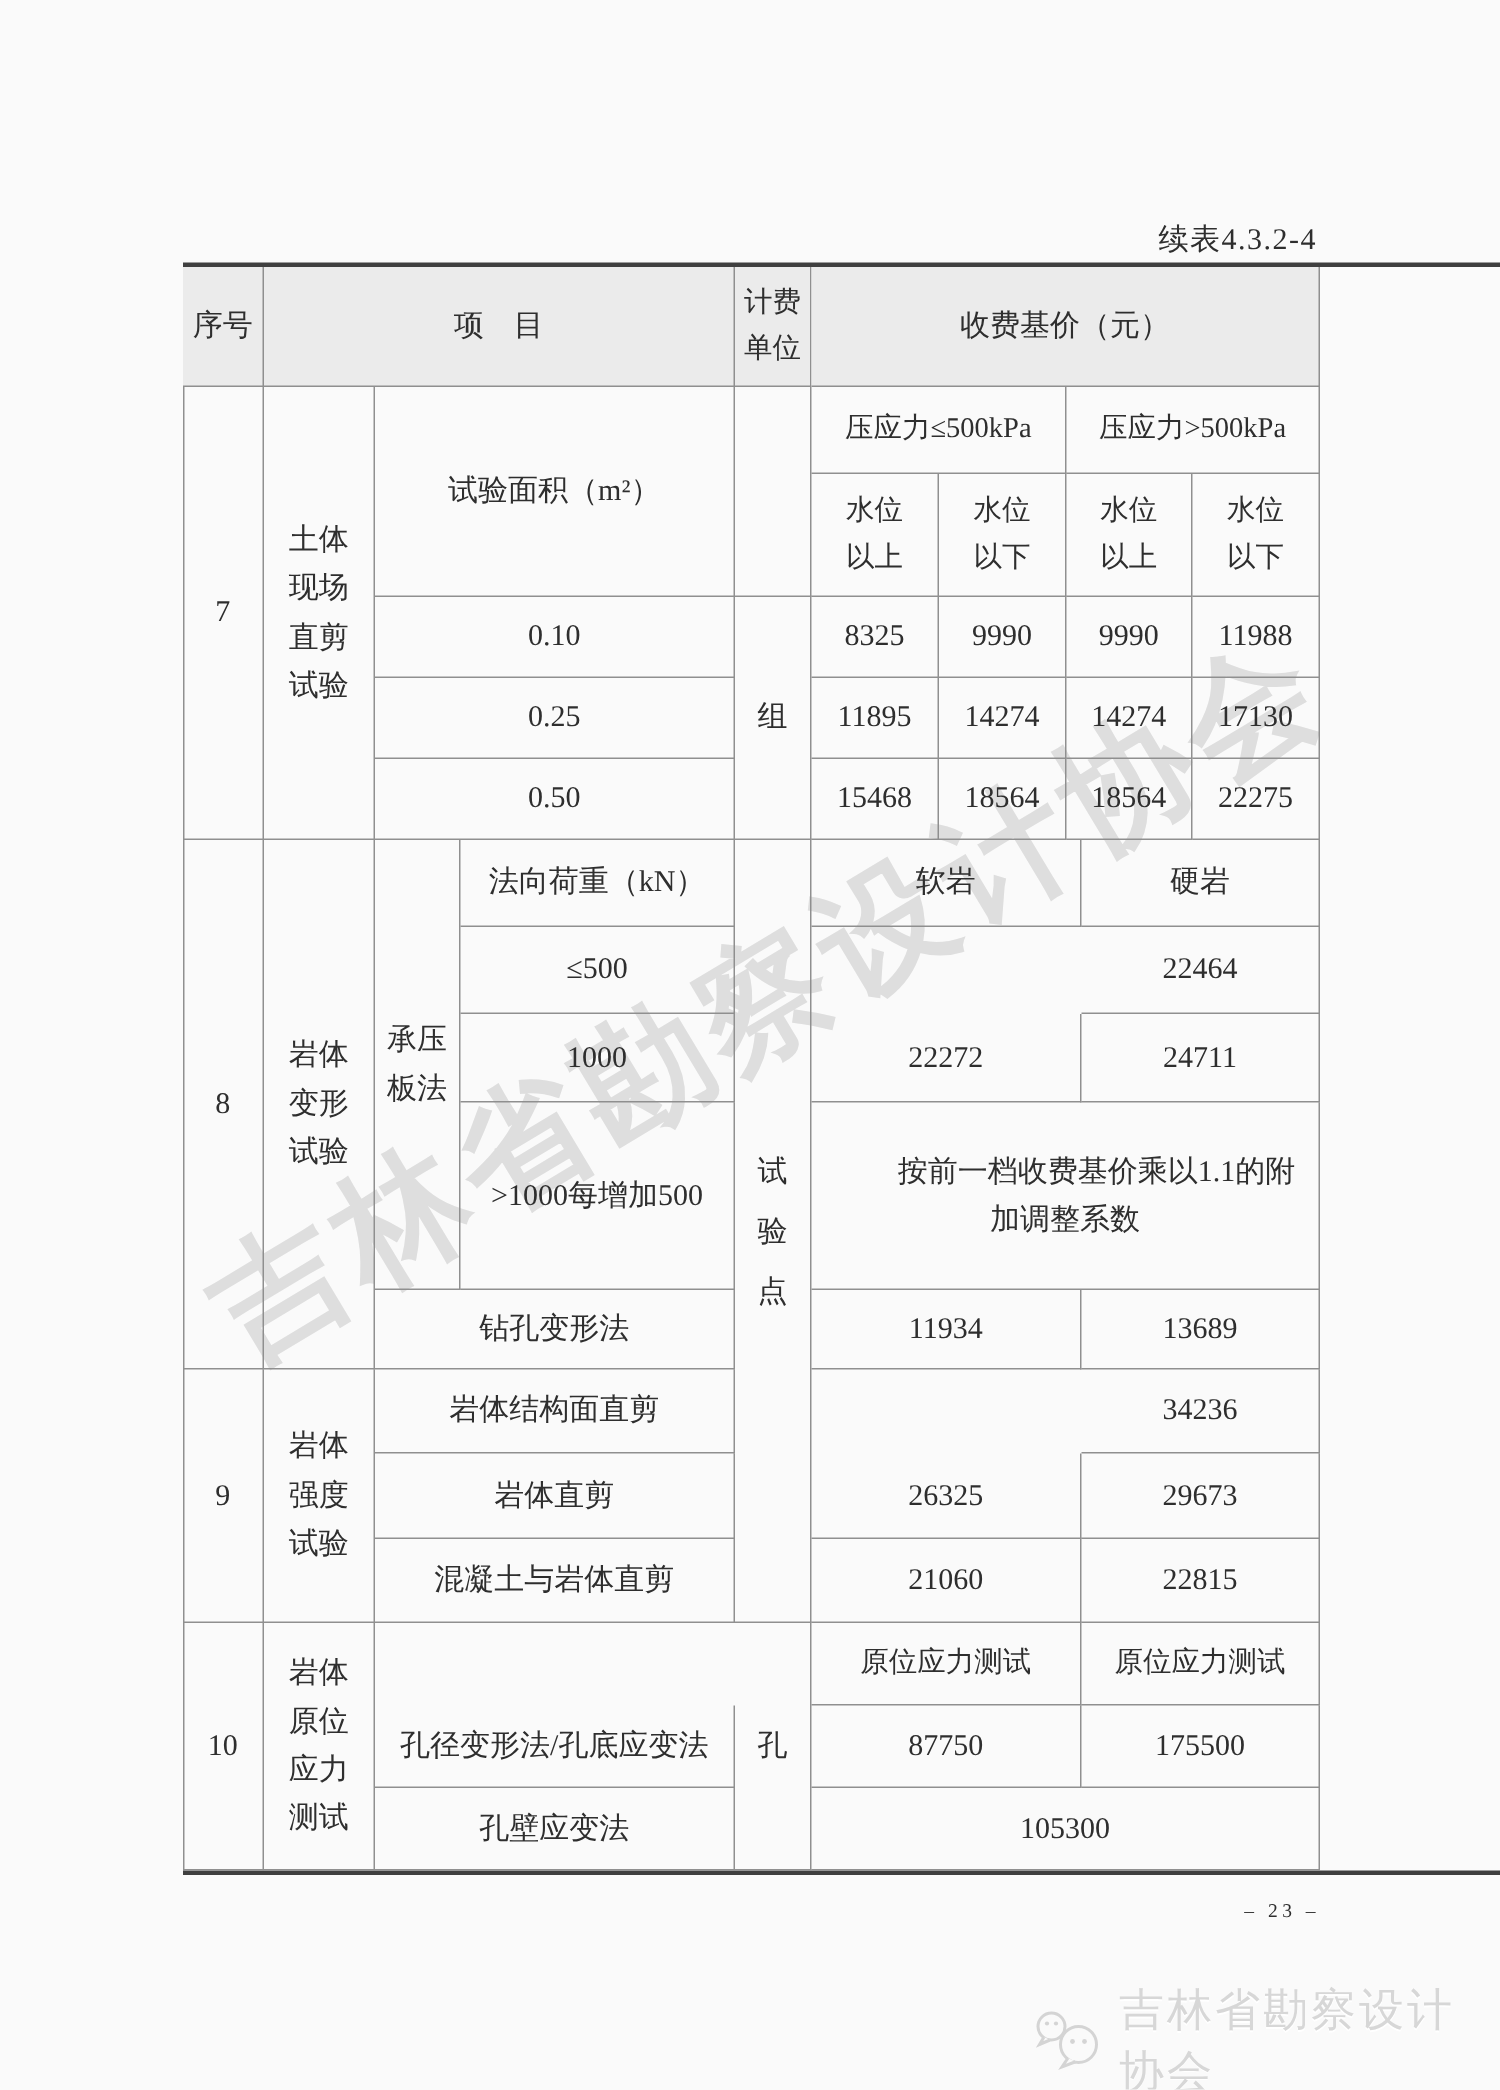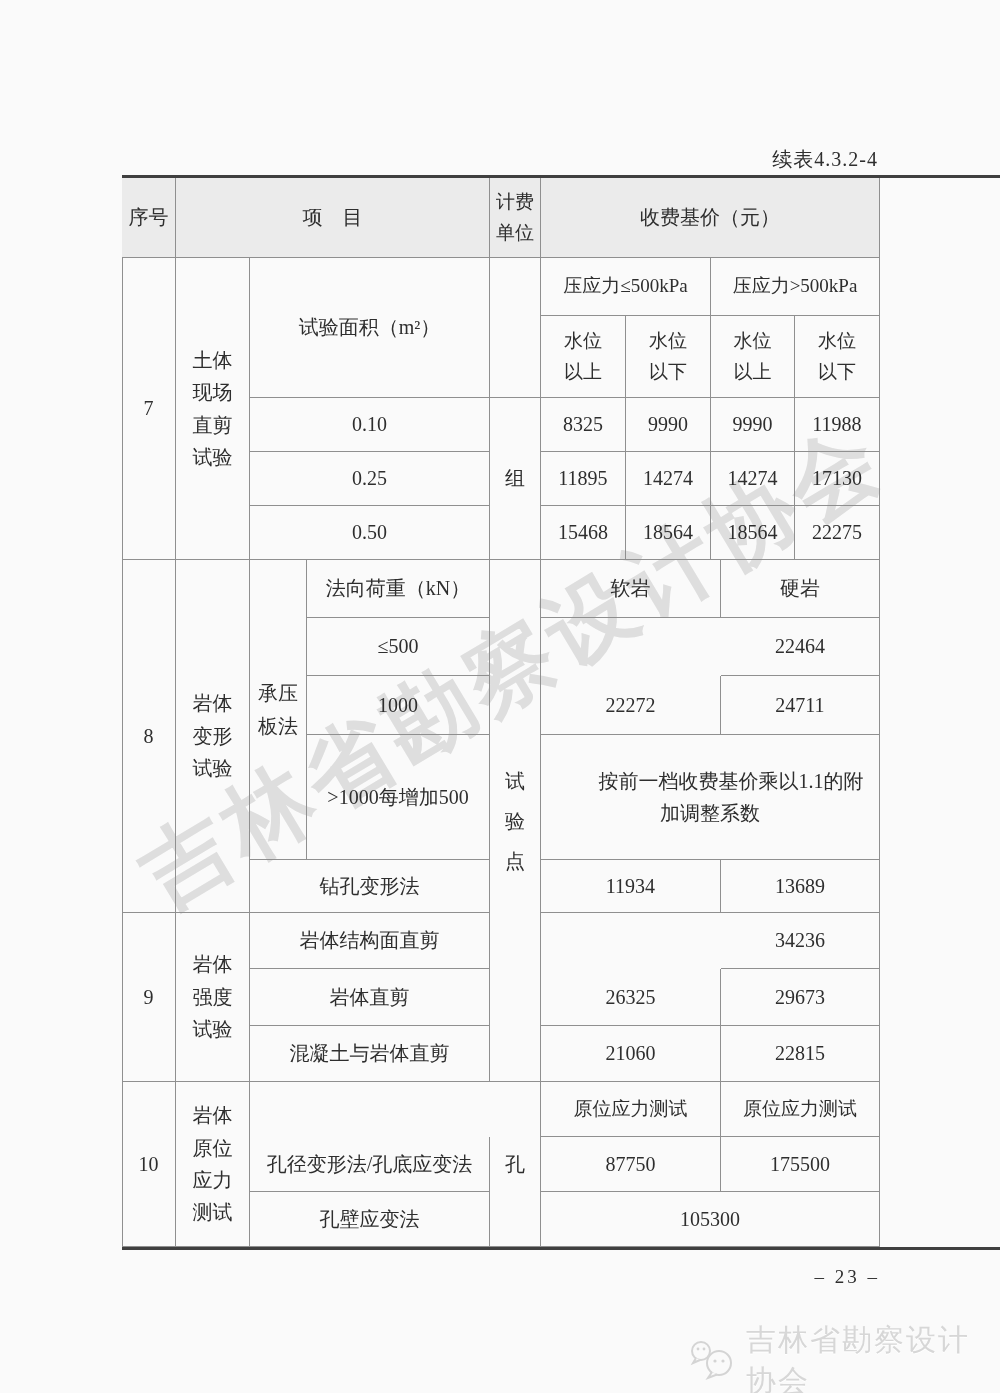--- a/index.html
+++ b/index.html
@@ -47,21 +47,21 @@
   .hdr{background:var(--hdr-bg);}
   .sm{font-size:19px;}
   .vtx{line-height:2.0;}
   .para{align-items:center;}
   .para .note{
     width:100%;text-align:center;text-indent:2.1em;
     padding:0 12px;line-height:1.62;
   }
   .pageno{
     position:absolute;top:1266px;right:120px;
-    font-size:19px;letter-spacing:3px;
+    font-size:13px;letter-spacing:3px;
   }
   .footer-logo{
     position:absolute;left:688px;top:1320px;
     display:flex;align-items:center;gap:8px;
   }
   .footer-logo .txt{
     font-size:30px;letter-spacing:2px;color:#d7d7d7;
     font-family:"Liberation Sans","DejaVu Sans",sans-serif;
     text-shadow:0 1px 0 #ffffff;
   }

